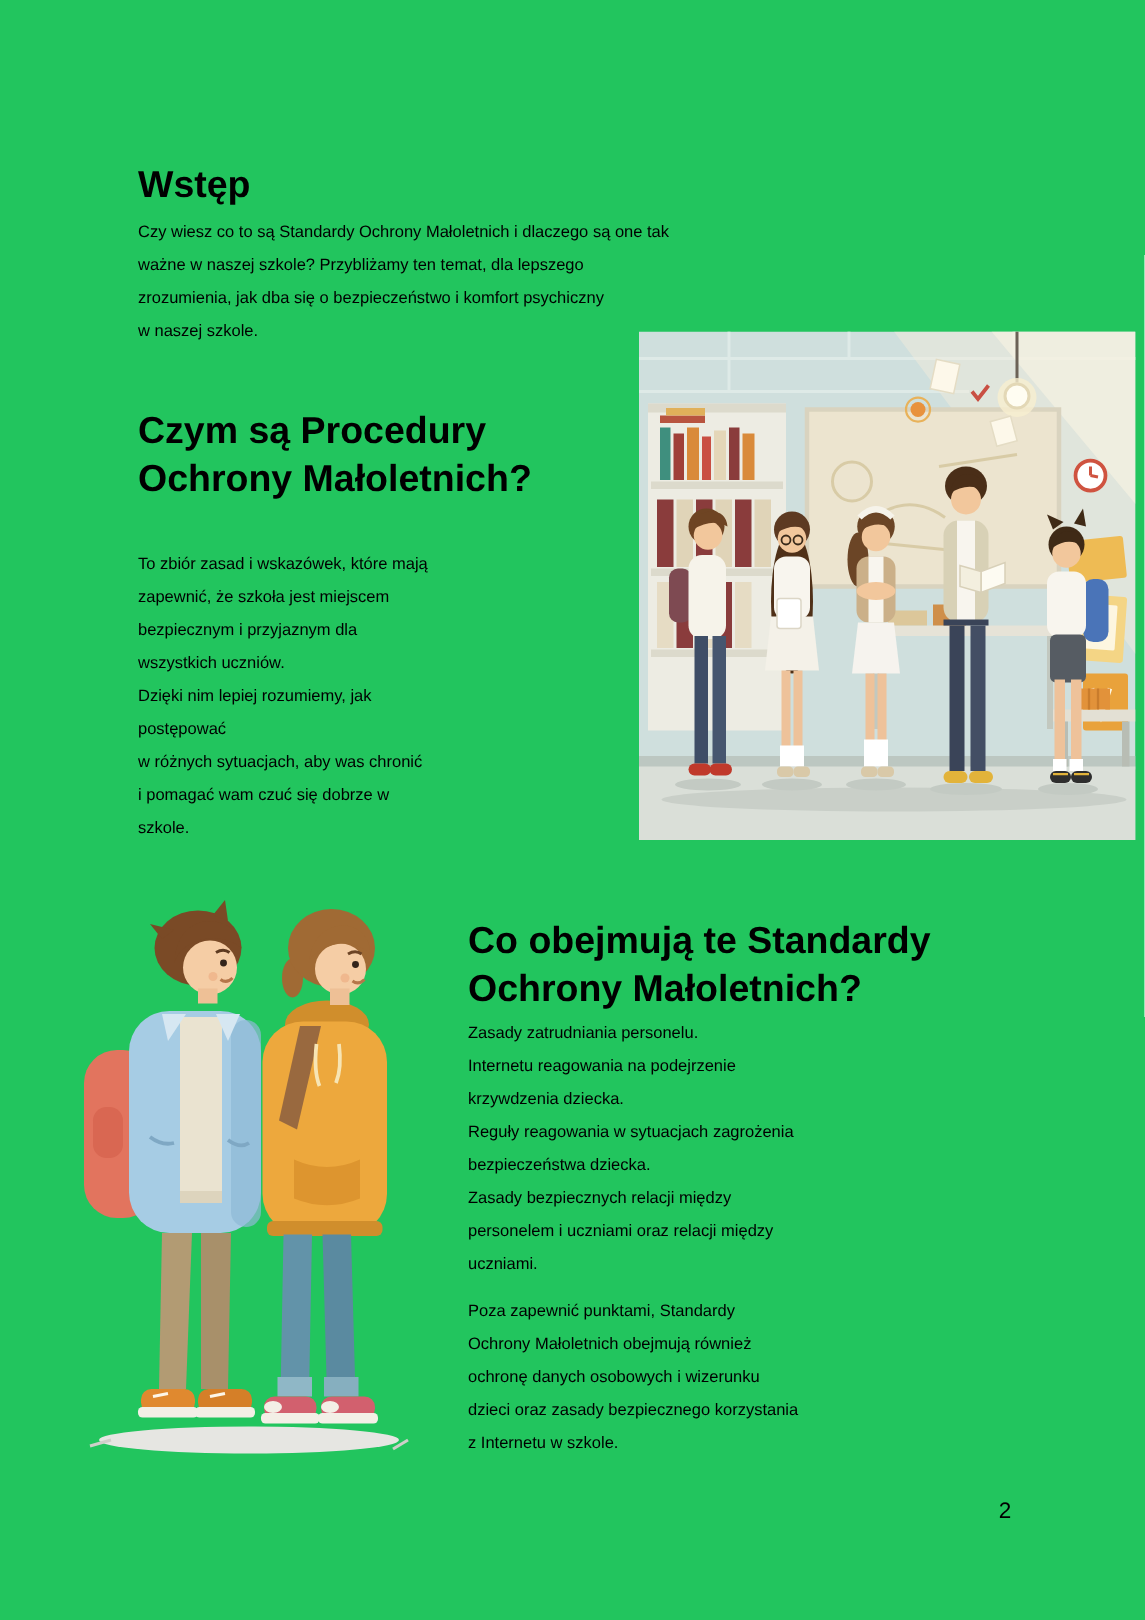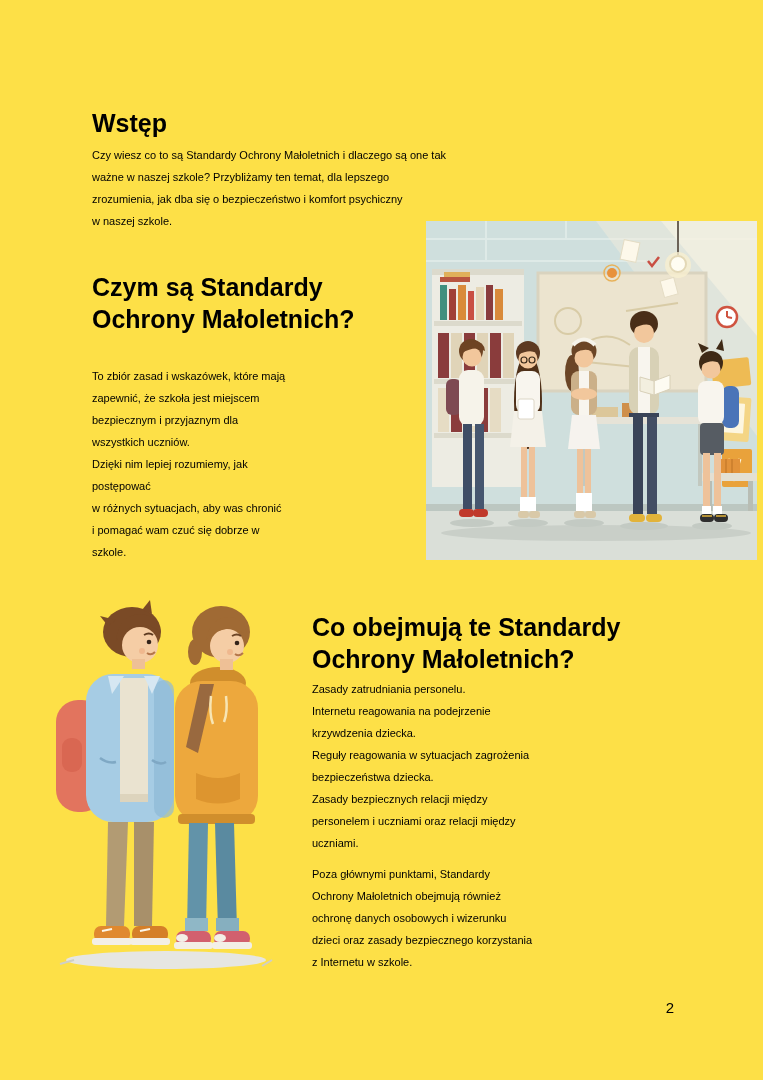--- a/index.html
+++ b/index.html
@@ -1,19 +1,19 @@
 <!DOCTYPE html>
 <html><head>
 <meta charset="utf-8">
 <style>
   html,body { margin:0; padding:0; background:#ffffff; }
   .page {
     position:relative;
     width:763px; height:1080px;
-    background:#fde047;
+    background:#22c55e;
     font-family:"Liberation Sans", sans-serif;
     color:#000;
     overflow:hidden;
   }
   .heading {
     position:absolute;
     font-weight:bold;
     font-size:25px;
     line-height:32px;
     white-space:pre-line;
@@ -44,21 +44,21 @@
 
 <div class="page">
 
   <h1 class="heading" id="heading-intro">Wstęp</h1>
 
   <p class="body-text" id="p-intro">Czy wiesz co to są Standardy Ochrony Małoletnich i dlaczego są one tak
 ważne w naszej szkole? Przybliżamy ten temat, dla lepszego
 zrozumienia, jak dba się o bezpieczeństwo i komfort psychiczny
 w naszej szkole.</p>
 
-  <h2 class="heading" id="heading-what-are">Czym są Standardy
+  <h2 class="heading" id="heading-what-are">Czym są Procedury
 Ochrony Małoletnich?</h2>
 
   <p class="body-text" id="p-what-are">To zbiór zasad i wskazówek, które mają
 zapewnić, że szkoła jest miejscem
 bezpiecznym i przyjaznym dla
 wszystkich uczniów.
 Dzięki nim lepiej rozumiemy, jak
 postępować
 w różnych sytuacjach, aby was chronić
 i pomagać wam czuć się dobrze w
@@ -311,21 +311,21 @@
 
   <p class="body-text" id="p-cover-1">Zasady zatrudniania personelu.
 Internetu reagowania na podejrzenie
 krzywdzenia dziecka.
 Reguły reagowania w sytuacjach zagrożenia
 bezpieczeństwa dziecka.
 Zasady bezpiecznych relacji między
 personelem i uczniami oraz relacji między
 uczniami.</p>
 
-  <p class="body-text" id="p-cover-2">Poza głównymi punktami, Standardy
+  <p class="body-text" id="p-cover-2">Poza zapewnić punktami, Standardy
 Ochrony Małoletnich obejmują również
 ochronę danych osobowych i wizerunku
 dzieci oraz zasady bezpiecznego korzystania
 z Internetu w szkole.</p>
 
   <div id="page-number">2</div>
 
 
 </div>
 

